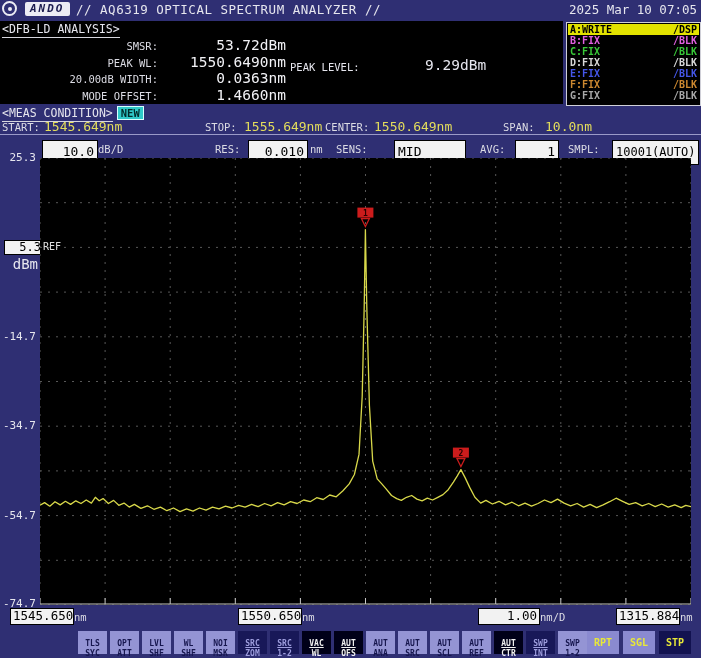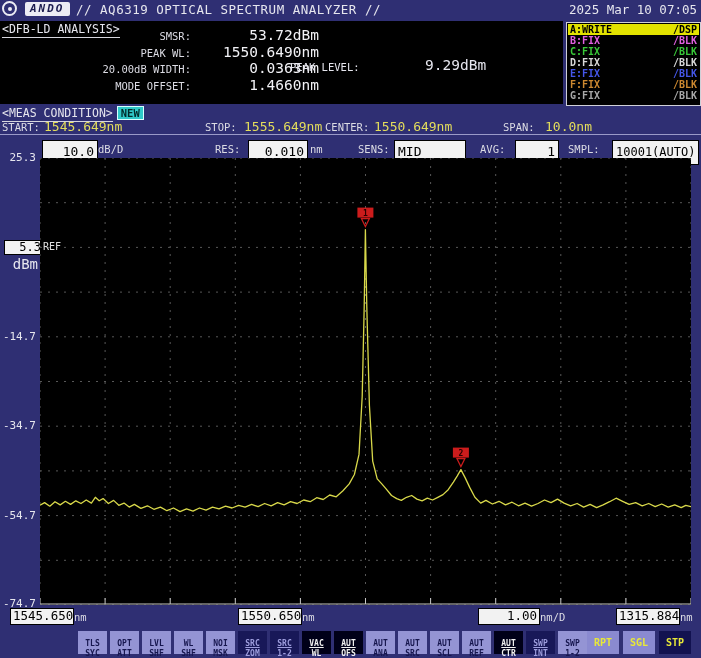--- a/index.html
+++ b/index.html
@@ -10,21 +10,21 @@
   .logo-wrap{left:2px;top:1px;height:15px;display:flex;align-items:center;gap:8px;}
   .badge{width:11px;height:11px;border:2px solid #ececf4;border-radius:50%;display:flex;align-items:center;justify-content:center;}
   .badge i{width:4px;height:4px;background:#ececf4;border-radius:50%;display:block;}
   .logo-box{background:#ececf4;color:#1d1d50;border-radius:2px;font-weight:bold;font-size:11px;
     letter-spacing:2px;padding:0 5px;line-height:14px;font-style:italic;}
   .title{left:76px;top:2px;font-size:12.5px;letter-spacing:0.5px;}
   .datetime{right:4px;top:2px;font-size:12.5px;}
   
   .analysis{left:0;top:21px;width:563px;height:83px;background:#000;}
   .an-heading{position:absolute;left:2px;top:1px;font-size:11.5px;border-bottom:1px solid #d6d6de;padding-bottom:1px;}
-  .an-rows{position:absolute;left:0;top:6px;width:290px;padding-left:33px;}
+  .an-rows{position:absolute;left:0;top:16px;width:290px;}
   .an-row{display:flex;height:16.5px;align-items:baseline;}
   .an-row .lbl{width:158px;text-align:right;font-size:10.5px;color:#dcdce4;}
   .an-row .val{width:128px;text-align:right;font-size:14.5px;color:#f2f2f6;}
   .pk-lbl{left:290px;top:40px;font-size:10.5px;}
   .pk-val{left:425px;top:36px;font-size:14.5px;}
   
   .traces{left:566px;top:22px;width:131px;height:80px;background:#000;border:1px solid #d0d0d8;padding:1px 1px;}
   .tr-row{display:flex;justify-content:space-between;font-size:10px;font-weight:bold;line-height:11px;padding:0 2px;}
   
   .meas-heading{left:2px;top:106px;font-size:11.5px;}
@@ -150,21 +150,21 @@
   <span class="abs rval" style="left:374px">1550.649nm</span>
   <span class="abs rlbl" style="left:503px">SPAN:</span>
   <span class="abs rval" style="left:545px">10.0nm</span>
   <div class="abs sep"></div>
 
   <span class="abs vbox" style="left:42px;width:48px">10.0</span>
   <span class="abs slbl" style="left:98px">dB/D</span>
   <span class="abs slbl" style="left:215px">RES:</span>
   <span class="abs vbox" style="left:248px;width:52px">0.010</span>
   <span class="abs slbl" style="left:310px">nm</span>
-  <span class="abs slbl" style="left:358px">SENS:</span>
+  <span class="abs slbl" style="left:336px">SENS:</span>
   <span class="abs vbox left" style="left:394px;width:64px">MID</span>
   <span class="abs slbl" style="left:480px">AVG:</span>
   <span class="abs vbox" style="left:515px;width:36px">1</span>
   <span class="abs slbl" style="left:568px">SMPL:</span>
   <span class="abs vbox" style="left:612px;width:79px;font-size:12px">10001(AUTO)</span>
 
   <span class="abs ylab" style="left:0;top:151px">25.3</span>
   <span class="abs refbox">5.3</span>
   <span class="abs yunit">dBm</span>
   <span class="abs ylab" style="left:0;top:330px">-14.7</span>

